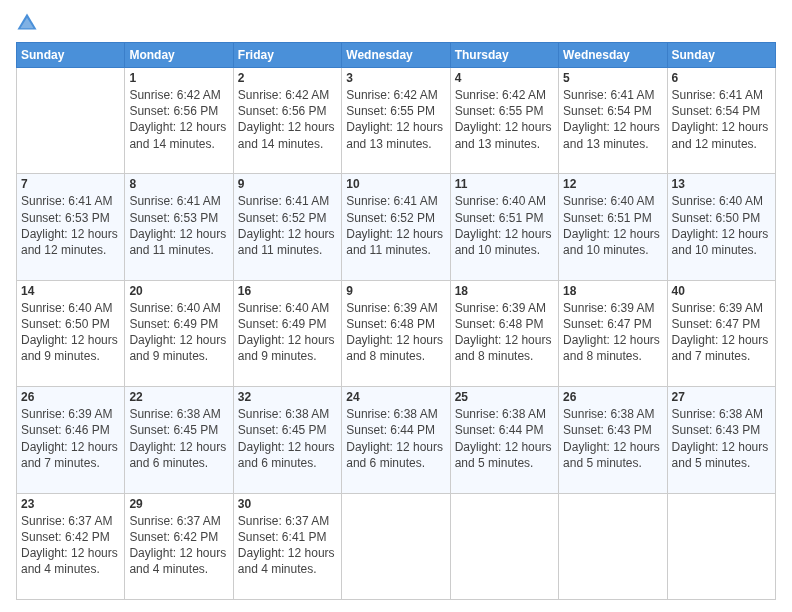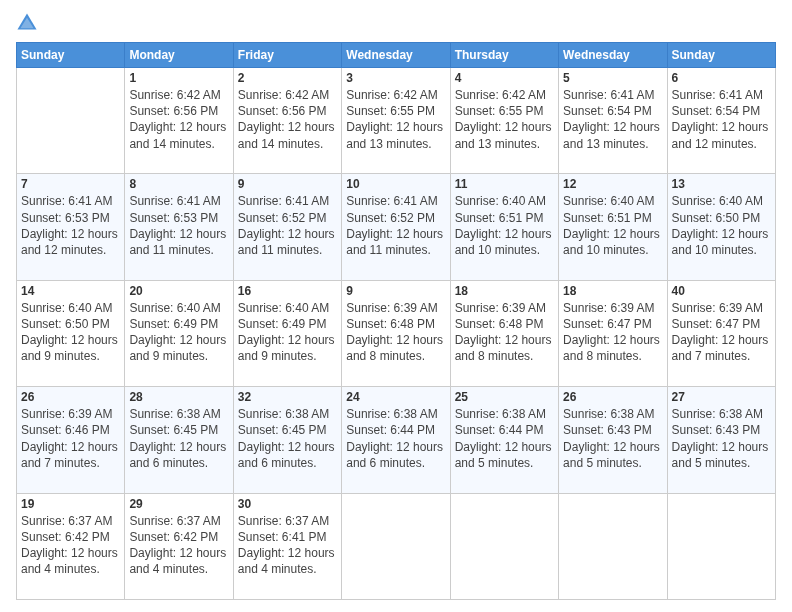--- a/index.html
+++ b/index.html
@@ -225,21 +225,21 @@
             <span class="day-num">40</span>
             <div class="day-info">Sunrise: 6:39 AM<br>Sunset: 6:47 PM<br>Daylight: 12 hours<br>and 7 minutes.</div>
           </td>
         </tr>
         <tr>
           <td>
             <span class="day-num">26</span>
             <div class="day-info">Sunrise: 6:39 AM<br>Sunset: 6:46 PM<br>Daylight: 12 hours<br>and 7 minutes.</div>
           </td>
           <td>
-            <span class="day-num">28</span>
+            <span class="day-num">22</span>
             <div class="day-info">Sunrise: 6:38 AM<br>Sunset: 6:45 PM<br>Daylight: 12 hours<br>and 6 minutes.</div>
           </td>
           <td>
             <span class="day-num">32</span>
             <div class="day-info">Sunrise: 6:38 AM<br>Sunset: 6:45 PM<br>Daylight: 12 hours<br>and 6 minutes.</div>
           </td>
           <td>
             <span class="day-num">24</span>
             <div class="day-info">Sunrise: 6:38 AM<br>Sunset: 6:44 PM<br>Daylight: 12 hours<br>and 6 minutes.</div>
           </td>
@@ -251,21 +251,21 @@
             <span class="day-num">26</span>
             <div class="day-info">Sunrise: 6:38 AM<br>Sunset: 6:43 PM<br>Daylight: 12 hours<br>and 5 minutes.</div>
           </td>
           <td>
             <span class="day-num">27</span>
             <div class="day-info">Sunrise: 6:38 AM<br>Sunset: 6:43 PM<br>Daylight: 12 hours<br>and 5 minutes.</div>
           </td>
         </tr>
         <tr>
           <td>
-            <span class="day-num">19</span>
+            <span class="day-num">23</span>
             <div class="day-info">Sunrise: 6:37 AM<br>Sunset: 6:42 PM<br>Daylight: 12 hours<br>and 4 minutes.</div>
           </td>
           <td>
             <span class="day-num">29</span>
             <div class="day-info">Sunrise: 6:37 AM<br>Sunset: 6:42 PM<br>Daylight: 12 hours<br>and 4 minutes.</div>
           </td>
           <td>
             <span class="day-num">30</span>
             <div class="day-info">Sunrise: 6:37 AM<br>Sunset: 6:41 PM<br>Daylight: 12 hours<br>and 4 minutes.</div>
           </td>

